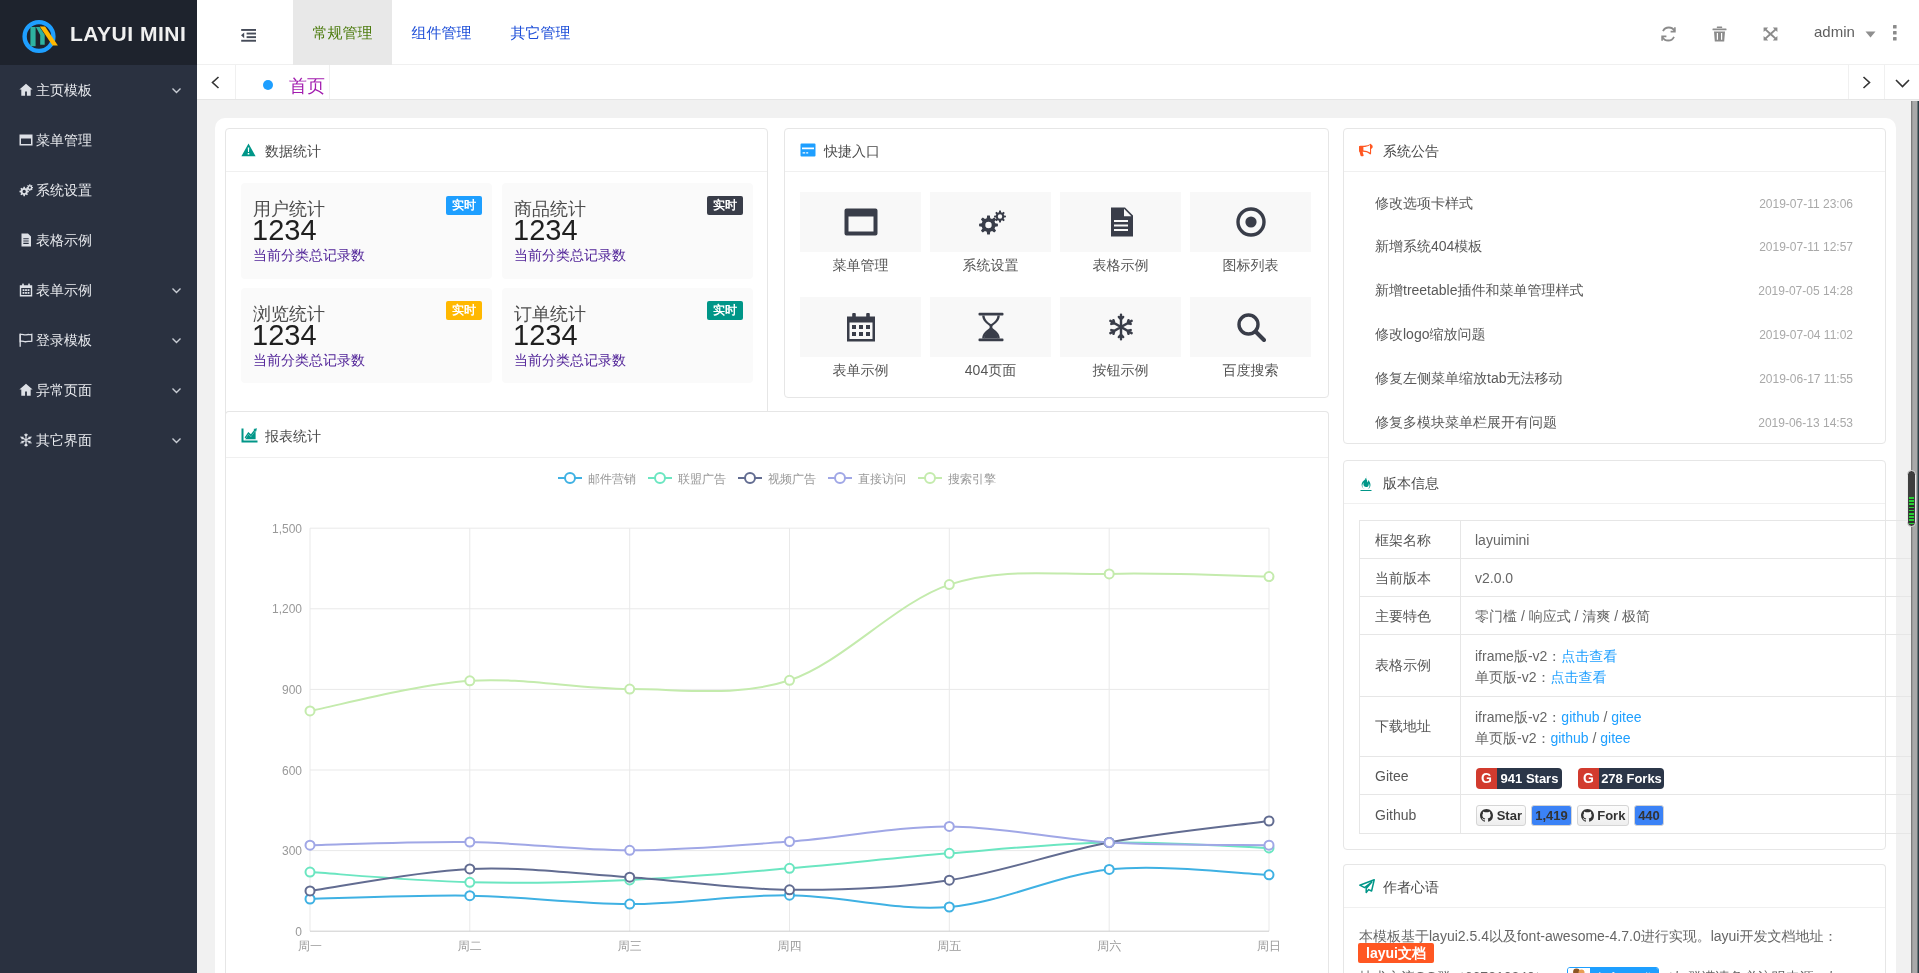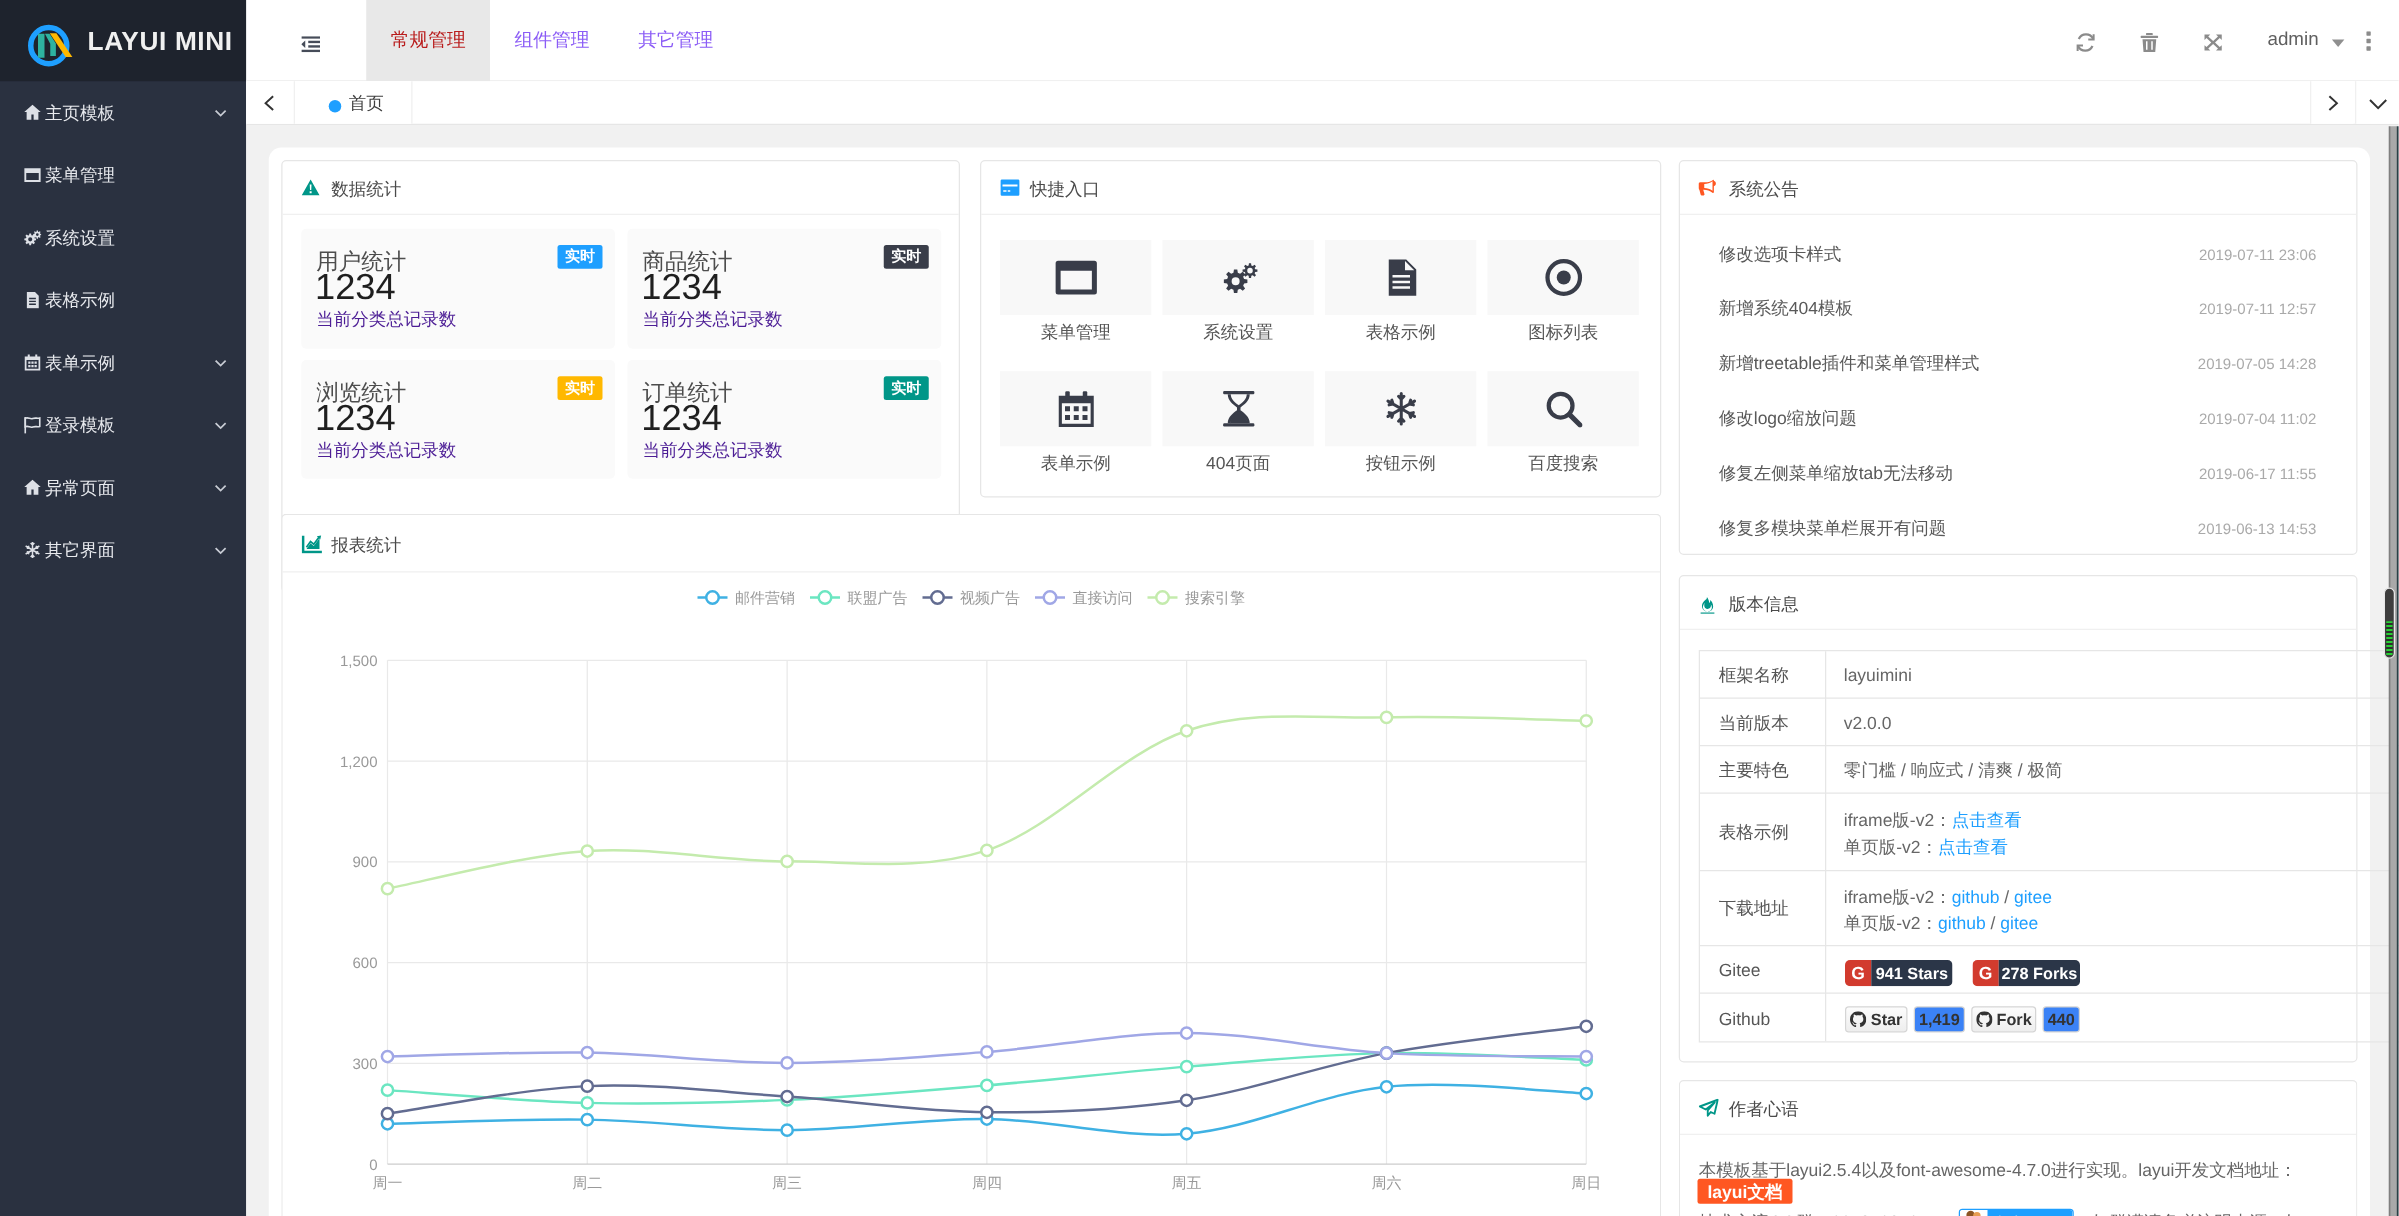--- a/index.html
+++ b/index.html
@@ -11,22 +11,22 @@
 
 #side{position:absolute;left:0;top:0;width:197px;height:973px;background:#2a3140;}
 #logo{position:absolute;left:0;top:0;width:197px;height:65px;background:#1e232d;}
 #logo .lname{position:absolute;left:70px;top:22px;font-size:21px;font-weight:bold;color:#f0f0f0;letter-spacing:.5px;}
 .mitem{position:absolute;left:0;width:197px;height:50px;color:#e8eaee;}
 .mitem .mic{position:absolute;left:19px;top:18px;width:14px;height:14px;}
 .mitem .mtx{position:absolute;left:36px;top:17px;font-size:14px;text-align:center;}
 .mitem .mch{position:absolute;right:15px;top:20px;width:11px;height:11px;}
 
 #hd{position:absolute;left:197px;top:0;width:1722px;height:65px;background:#fff;border-bottom:1px solid #f0f0f0;}
-.htab{position:absolute;top:0;height:65px;line-height:65px;text-align:center;font-size:15px;color:#8b5cf6;}
-.htab.on{background:#e8e8e8;color:#b91c1c;}
+.htab{position:absolute;top:0;height:65px;line-height:65px;text-align:center;font-size:15px;color:#1d4ed8;}
+.htab.on{background:#e8e8e8;color:#4d7c0f;}
 .hic{position:absolute;top:24px;}
 
 #tb{position:absolute;left:197px;top:65px;width:1722px;height:35px;background:#fff;border-bottom:1px solid #e6e6e6;}
 .tbtn{position:absolute;top:0;height:34px;background:#fff;}
 
 #ct{position:absolute;left:197px;top:100px;width:1722px;height:873px;background:#f1f1f1;}
 #bigwrap{position:absolute;left:18px;top:18px;width:1681px;height:860px;background:#fff;border-radius:10px 10px 0 0;}
 .panel{position:absolute;background:#fff;border:1px solid #e6e6e6;border-radius:4px;}
 .phd{position:absolute;left:0;top:0;right:0;height:43px;border-bottom:1px solid #f0f0f0;}
 .phd .pt{position:absolute;left:39px;top:14px;font-size:14px;color:#4a4a4a;}
@@ -187,21 +187,21 @@
 </div>
 
 <div id="tb">
 <div class="tbtn" style="left:0;width:39px;border-right:1px solid #f0f0f0;">
 <svg class="abs" style="left:14px;top:11px" width="9" height="13" viewBox="0 0 9 13" fill="none" stroke="#333" stroke-width="1.6">
           <path d="M7.5 1 L1.5 6.5 L7.5 12"></path>
         </svg>
 </div>
 <div class="tbtn" style="left:39px;width:94px;border-right:1px solid #f0f0f0;">
 <span class="abs" style="left:27px;top:15px;width:10px;height:10px;border-radius:50%;background:#1e9fff;"></span>
-<span class="abs" style="left:43px;top:9px;font-size:14px;color:#404040;">首页</span>
+<span class="abs" style="left:53px;top:9px;font-size:18px;color:#a21caf;">首页</span>
 </div>
 <div class="tbtn" style="left:1651px;width:35px;border-left:1px solid #f0f0f0;">
 <svg class="abs" style="left:13px;top:11px" width="9" height="13" viewBox="0 0 9 13" fill="none" stroke="#333" stroke-width="1.6">
           <path d="M1.5 1 L7.5 6.5 L1.5 12"></path>
         </svg>
 </div>
 <div class="tbtn" style="left:1687px;width:35px;border-left:1px solid #f0f0f0;">
 <svg class="abs" style="left:10px;top:14px" width="15" height="9" viewBox="0 0 15 9" fill="none" stroke="#333" stroke-width="1.6">
           <path d="M1 1 L7.5 7.5 L14 1"></path>
         </svg>

